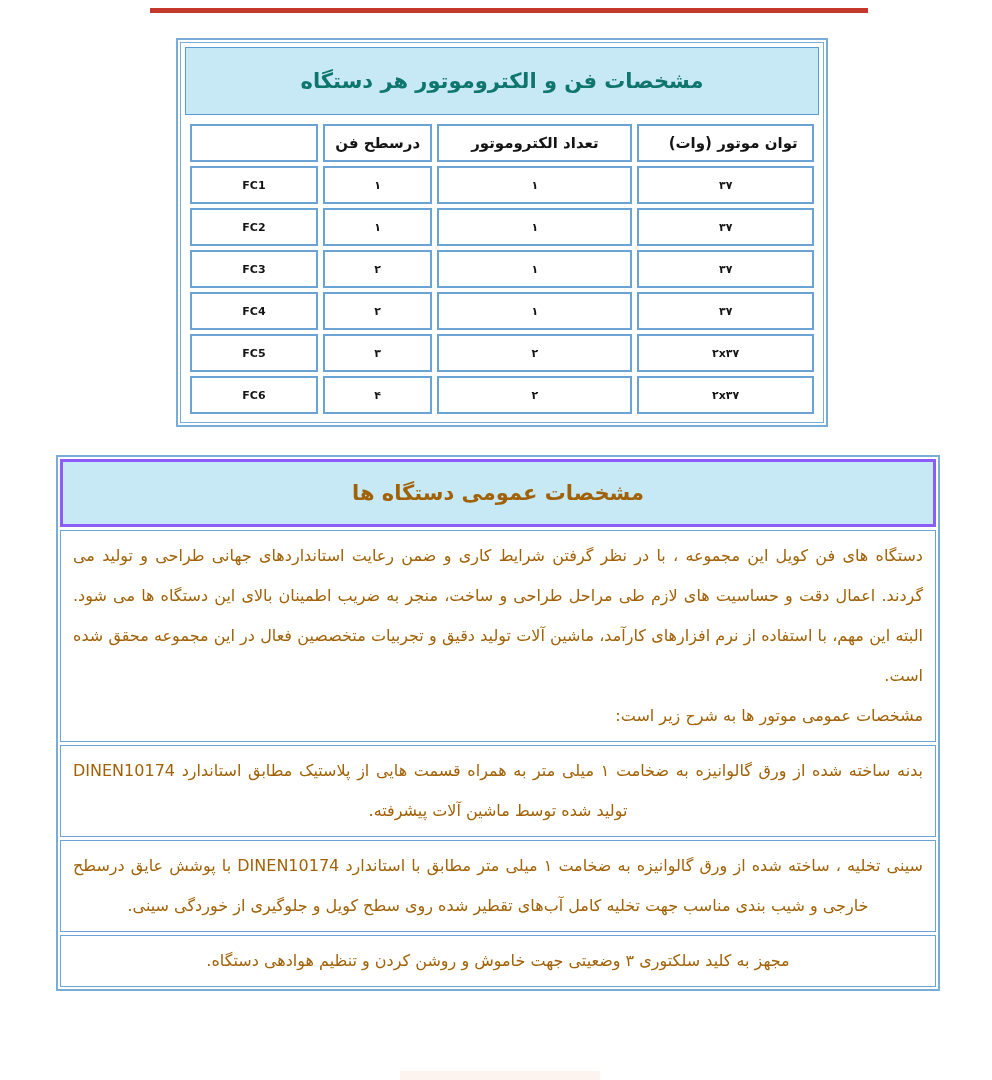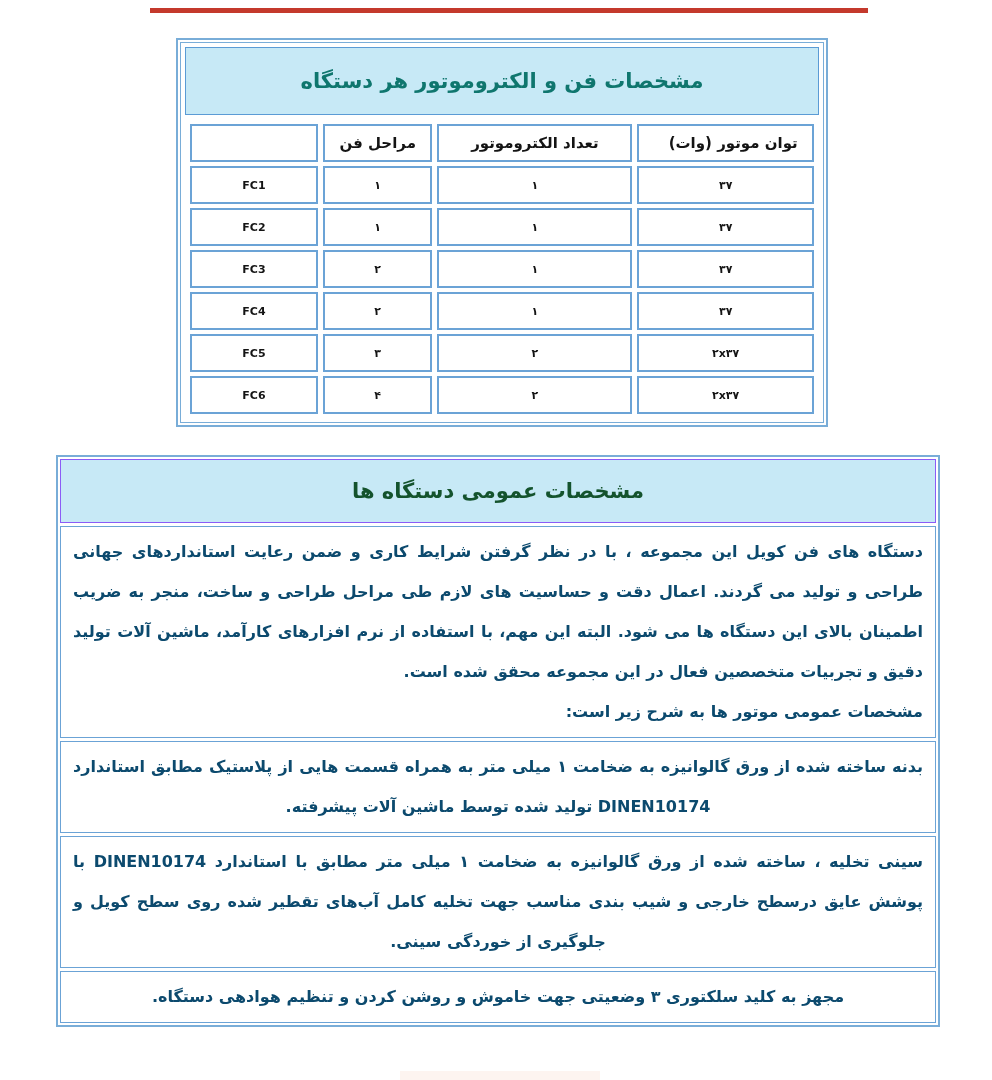--- a/index.html
+++ b/index.html
@@ -65,37 +65,37 @@
 
   
   .specs-wrap {
     position: absolute; left: 56px; top: 455px; width: 884px;
     border: 2px solid #79add8;
     padding: 2px;
     box-sizing: border-box;
     background: #fff;
   }
   .specs-title {
-    border: 1px solid #8b5cf6;
+    border: 3px solid #8b5cf6;
     background: #c7e9f6;
     height: 62px;
     display: flex; align-items: center; justify-content: center;
-    font-size: 21px; font-weight: bold; color: #14532d;
+    font-size: 21px; font-weight: bold; color: #a16207;
     direction: rtl;
     margin-bottom: 3px;
   }
   .spec-box {
     border: 1px solid #6ba3d6;
     background: #fff;
     margin-bottom: 3px;
     padding: 5px 12px;
     direction: rtl;
-    font-weight: bold;
+    font-weight: normal;
     font-size: 16px;
-    color: #0c4a6e;
+    color: #a16207;
     line-height: 2.5;
   }
   .spec-box:last-child { margin-bottom: 0; }
   .just-right  { text-align: justify; text-align-last: right; }
   .just-center { text-align: justify; text-align-last: center; }
   .line-right  { text-align: right; }
   .line-center { text-align: center; }
 
   
   .bottom-artifact {
@@ -111,21 +111,21 @@
 
   <div class="top-rule"></div>
 
   <div class="tbl-wrap">
     <div class="tbl-inner">
       <div class="tbl-title">مشخصات فن و الکتروموتور هر دستگاه</div>
       <table class="grid">
         <tbody>
             <tr>
           <td class="hdr col-model"></td>
-          <td class="hdr col-fans">مراحل فن</td>
+          <td class="hdr col-fans">درسطح فن</td>
           <td class="hdr col-motor">تعداد الکتروموتور</td>
           <td class="hdr col-power">توان موتور (وات)</td>
         </tr>
         <tr>
           <td>FC1</td>
           <td>۱</td>
           <td>۱</td>
           <td class="power">۳۷</td>
         </tr>
         <tr>

